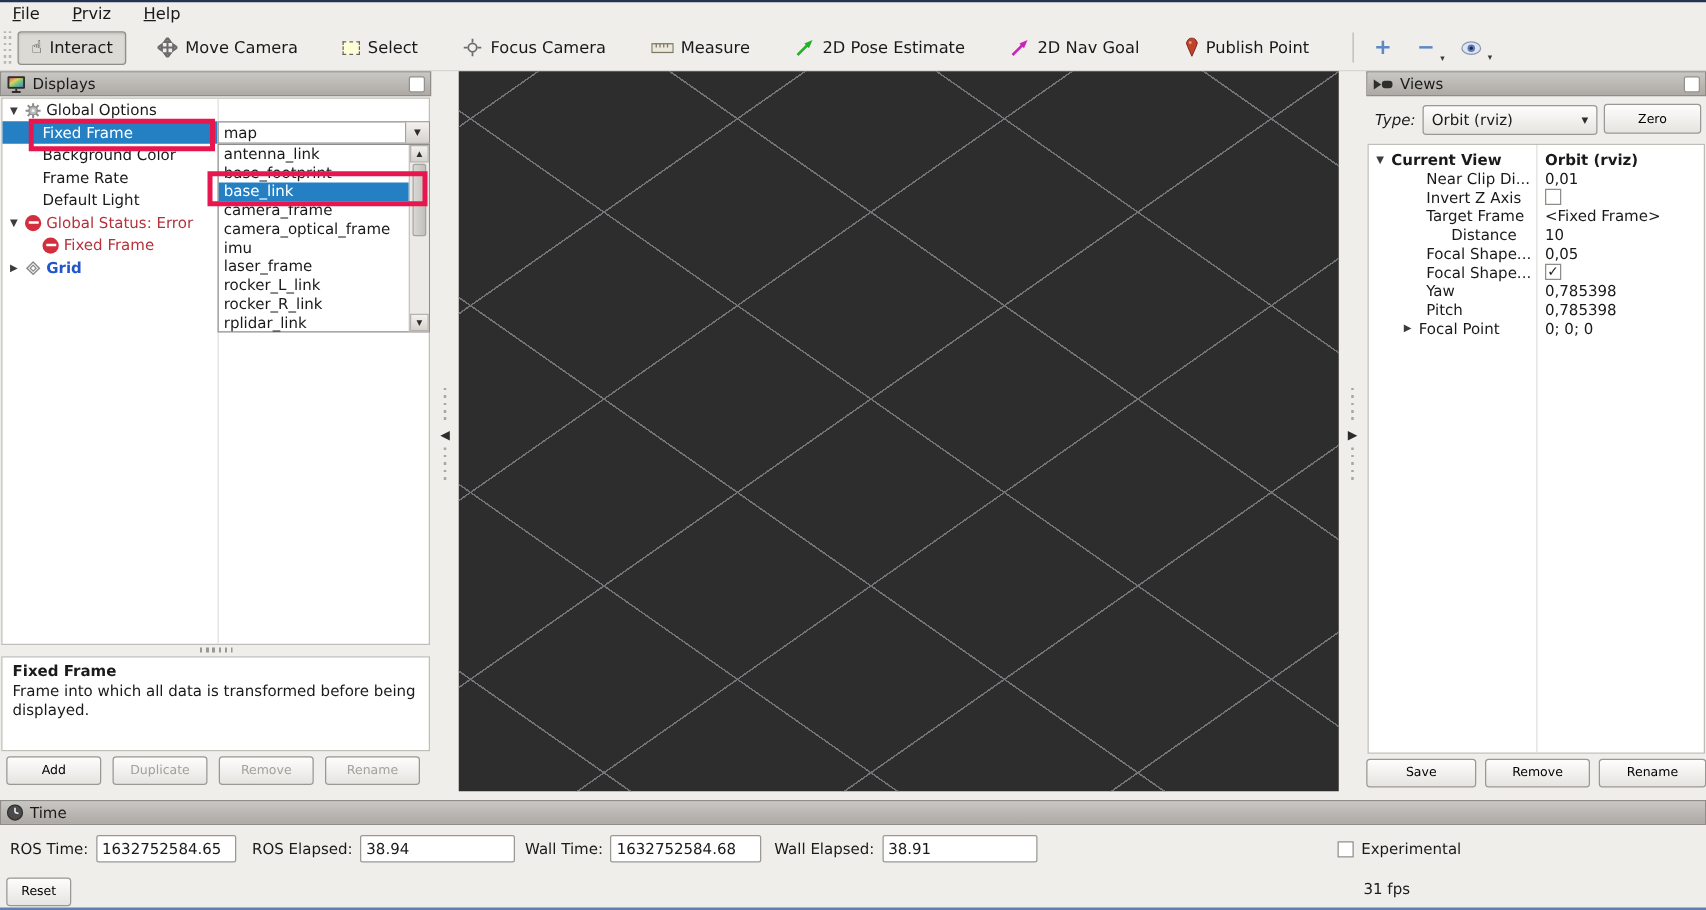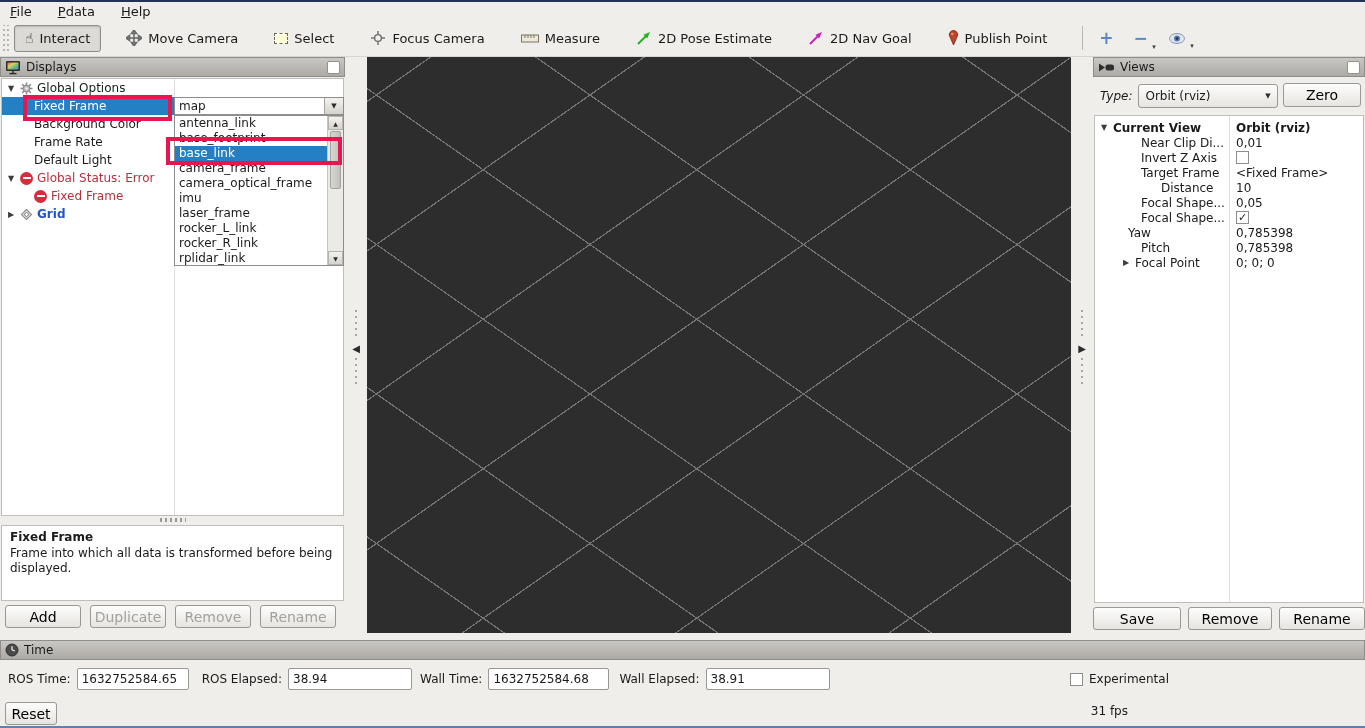--- a/index.html
+++ b/index.html
@@ -62,21 +62,21 @@
   .dd-scroll .sthumb { margin:1px 2px; height:58px; background:linear-gradient(90deg,#d9d7d3,#c2c0bb); border:1px solid #a5a39f; border-radius:2px; }
   .dd-scroll .spacer { flex:1; }
 
   
   .annotation { position:absolute; border:4px solid #e8164e; background:transparent; z-index:9; pointer-events:none; }
 
   
   #displays-splitter-dots { position:absolute; left:160px; top:461px; width:26px; height:4px; background:repeating-linear-gradient(90deg,#9a9894 0 2px, transparent 2px 5px); }
   #displays-help { position:absolute; left:1px; top:468px; width:343px; height:76px; background:#fff; border:1px solid #c0beb9; padding:4px 8px; line-height:1.3; }
   #displays-help .help-title { font-weight:bold; }
-  .btn { background:linear-gradient(#fdfdfc,#e6e4e0); border:1px solid #9a9894; border-radius:3px; font-size:14px; display:flex; align-items:center; justify-content:center; font-family:"DejaVu Sans", sans-serif; }
+  .btn { background:linear-gradient(#fdfdfc,#e6e4e0); border:1px solid #9a9894; border-radius:3px; font-size:10px; display:flex; align-items:center; justify-content:center; font-family:"DejaVu Sans", sans-serif; }
   .btn:disabled, .btn.disabled { color:#a3a19c; }
   #displays-buttons { position:absolute; left:5px; top:548px; display:flex; gap:9px; }
   #displays-buttons .btn { width:76px; height:23px; }
 
   
   .vsplit { top:0; width:22px; height:583px; display:flex; flex-direction:column; align-items:center; justify-content:center; gap:4px; }
   #left-split { left:345px; }
   #right-split { left:1071px; }
   .split-grip { width:2px; height:30px; background:repeating-linear-gradient(#a8a6a2 0 2px, transparent 2px 6px); }
   .collapse-tri { font-size:10px; color:#2c2c2c; line-height:10px; }
@@ -126,21 +126,21 @@
 </style>
 </head>
 <body>
 
 <div id="app">
 
   <div class="abs" id="top-strip"></div>
 
   <div class="abs" id="menubar">
     <span class="menu-item"><span class="accel">F</span><span>ile</span></span>
-    <span class="menu-item"><span class="accel">P</span><span>data</span></span>
+    <span class="menu-item"><span class="accel">P</span><span>rviz</span></span>
     <span class="menu-item"><span class="accel">H</span><span>elp</span></span>
   </div>
 
   <div class="abs" id="toolbar">
     <div class="toolbar-grip"></div>
 
     <div class="tool-btn pressed">
       <span style="font-size:14px;line-height:14px;">☝</span>
       <span>Interact</span>
     </div>
@@ -461,21 +461,21 @@
               <span style="margin-left:46px;">Focal Shape...</span>
             </span>
           <span class="vvalue">
               <span class="checkbox">
                 <span>✓</span>
               </span>
             </span>
         </div>
         <div class="vrow" style="top:109px;">
           <span class="vlabel">
-              <span style="margin-left:33px;text-align:right;">Yaw</span>
+              <span style="margin-left:46px;text-align:right;">Yaw</span>
             </span>
           <span class="vvalue">0,785398</span>
         </div>
         <div class="vrow" style="top:124px;">
           <span class="vlabel">
               <span style="margin-left:46px;">Pitch</span>
             </span>
           <span class="vvalue">0,785398</span>
         </div>
         <div class="vrow" style="top:139px;">

